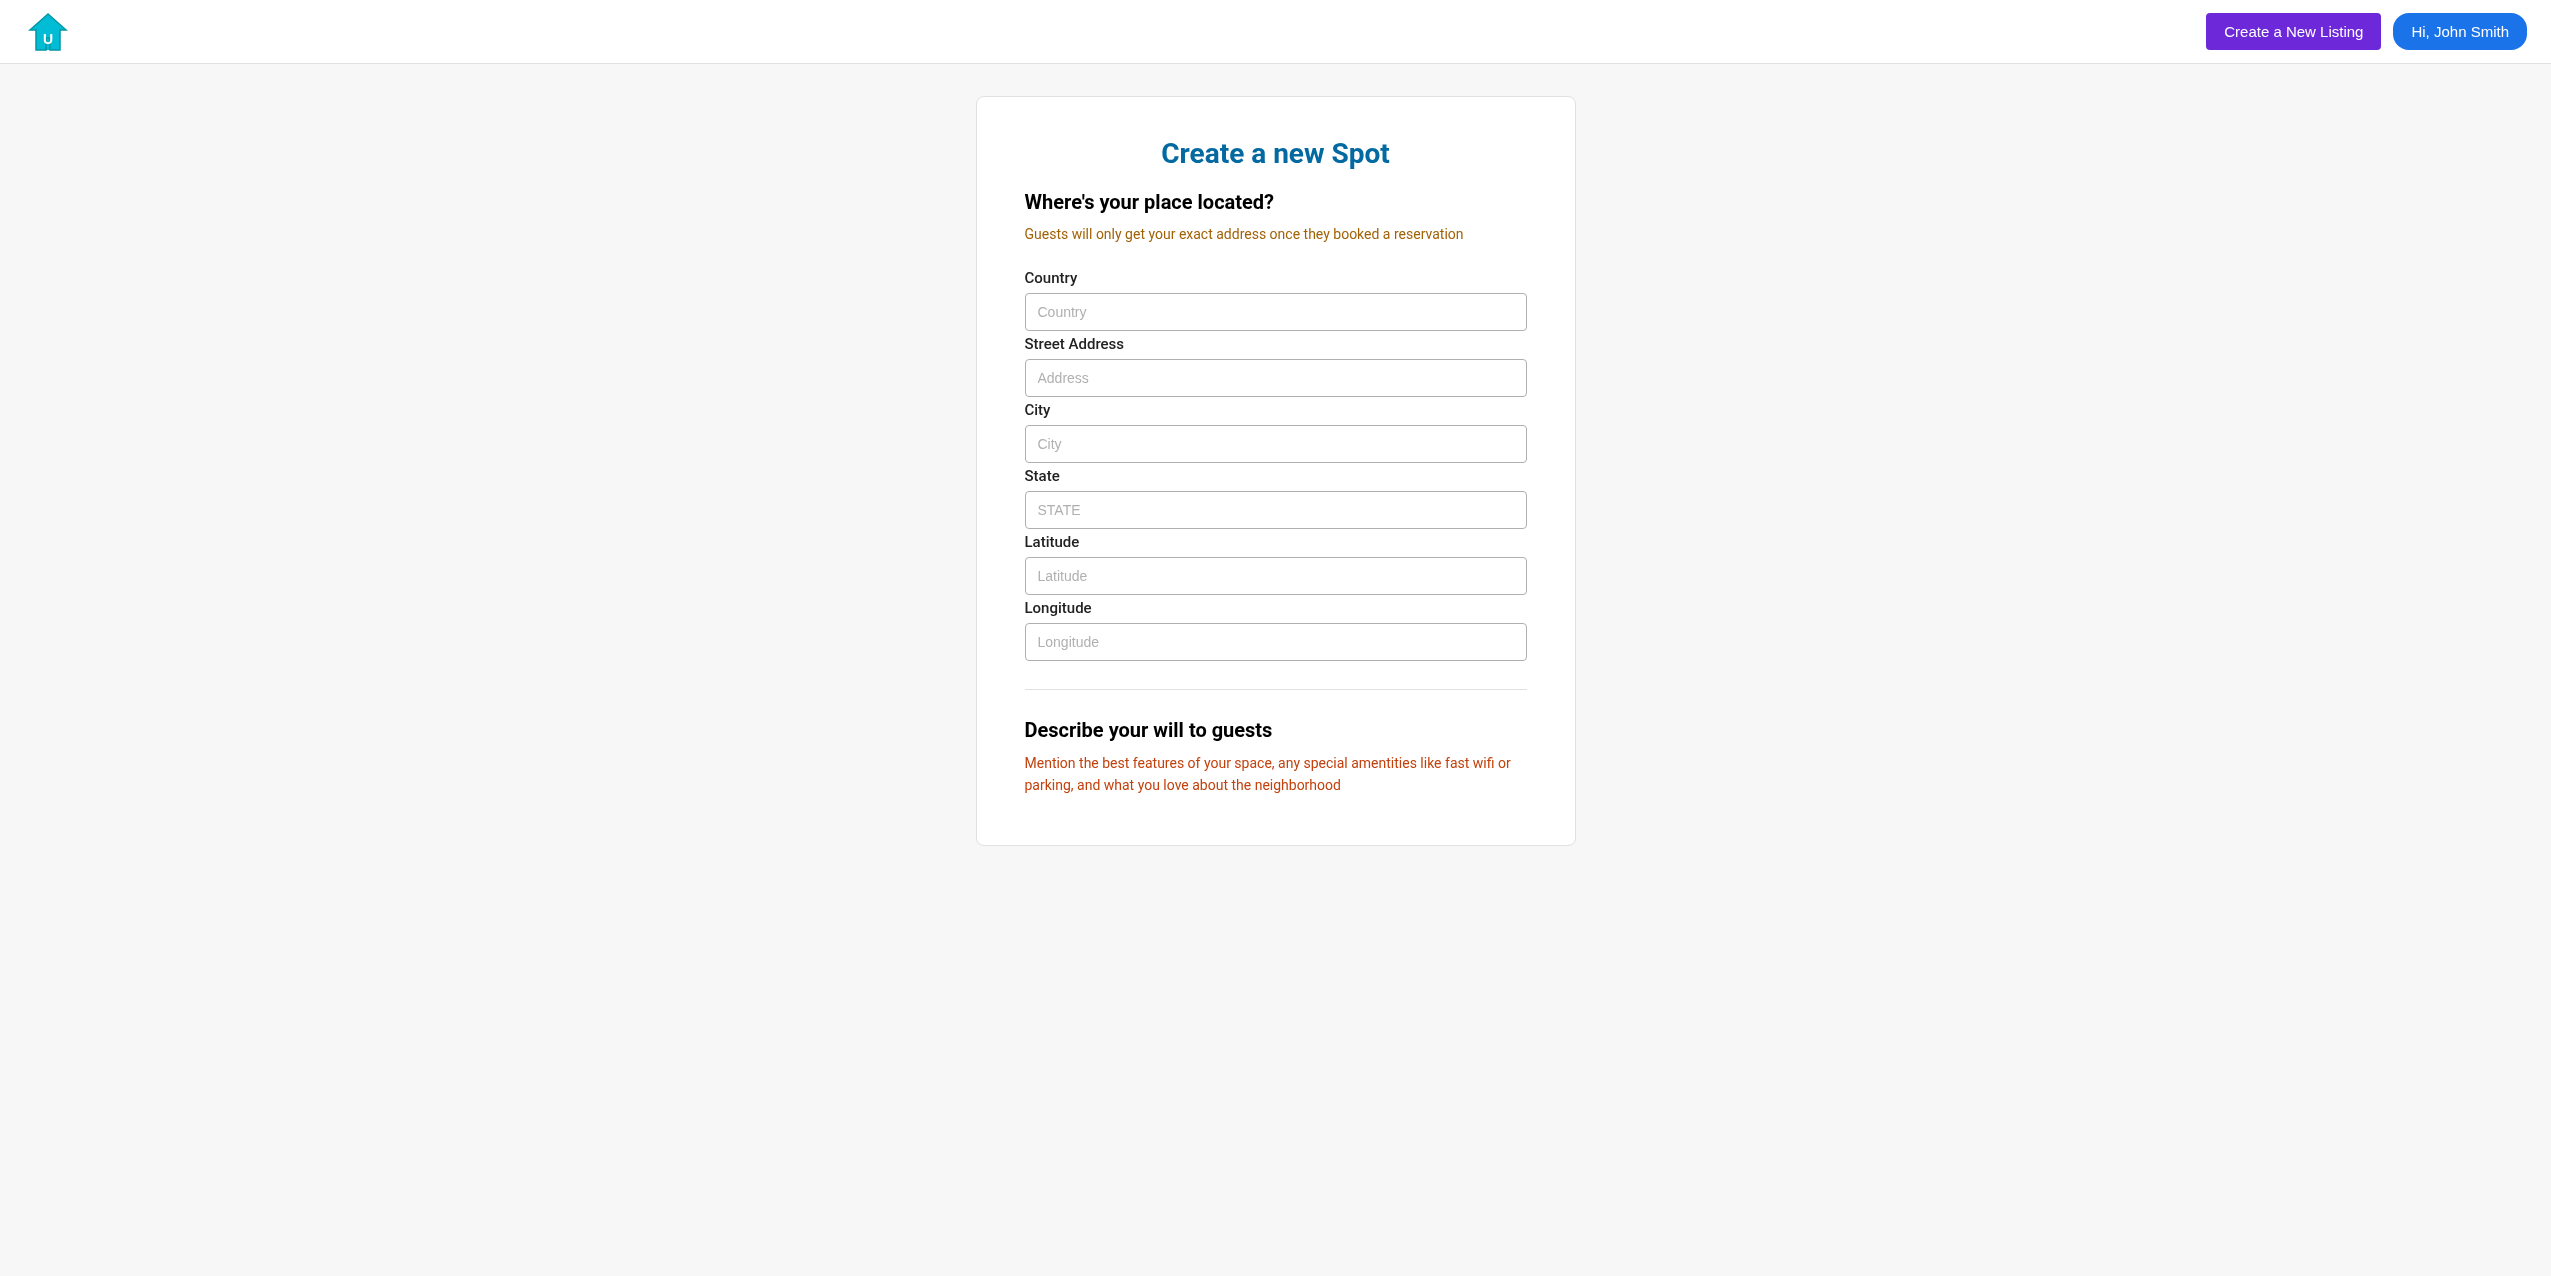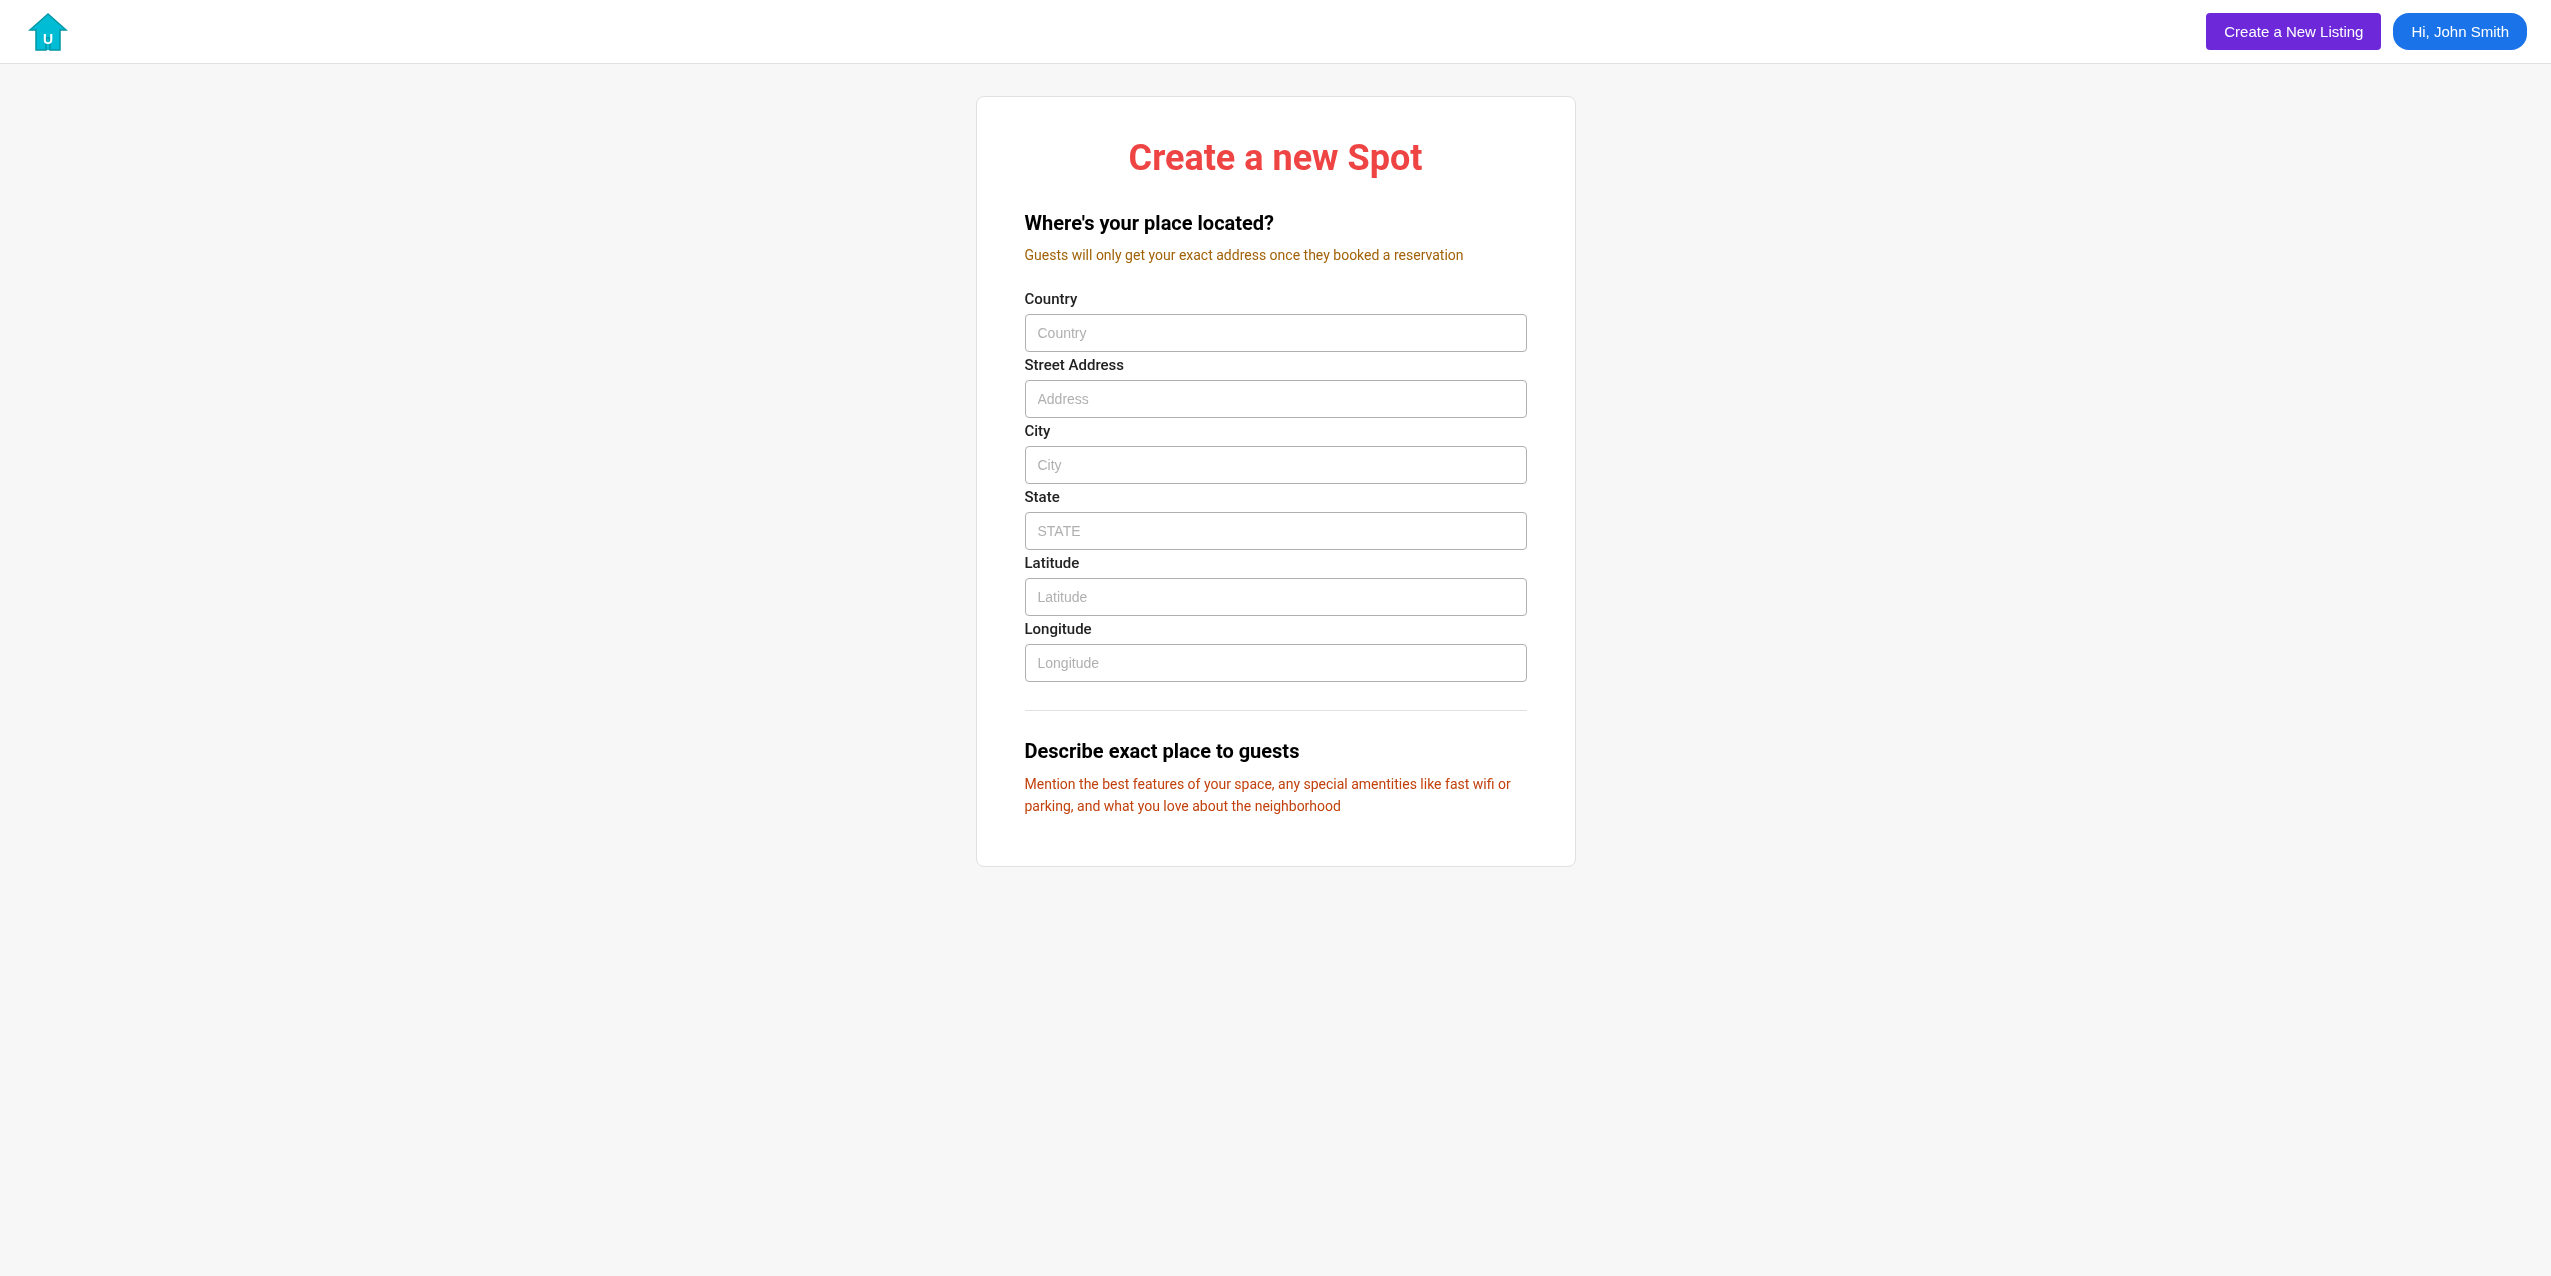--- a/index.html
+++ b/index.html
@@ -73,24 +73,24 @@
     .form-card {
       background-color: #ffffff;
       border: 1px solid #e0e0e0;
       border-radius: 8px;
       padding: 40px 48px 48px 48px;
       width: 600px;
       max-width: 100%;
     }
 
     .form-title {
-      font-size: 36px;
+      font-size: 28px;
       font-weight: 700;
-      color: #ef4444;
-      margin-bottom: 32px;
+      color: #0369a1;
+      margin-bottom: 20px;
       text-align: center;
     }
 
     .section-heading {
       font-size: 20px;
       font-weight: 700;
       color: #000000;
       margin-bottom: 10px;
     }
 
@@ -204,20 +204,20 @@
 
       <div class="form-group">
         <label class="form-label">Longitude</label>
         <input class="form-input" type="text" placeholder="Longitude" style="">
       </div>
     </section>
 
     <hr class="divider">
 
     <section>
-      <h2 class="section-heading">Describe exact place to guests</h2>
+      <h2 class="section-heading">Describe your will to guests</h2>
       <p class="section-description-orange">
         <span>Mention </span><span>the best features of your space, any special amentities like fast wifi or parking, and what you love about the neighborhood</span>
       </p>
     </section>
 
   </div>
 </main>
 
 </body></html>

